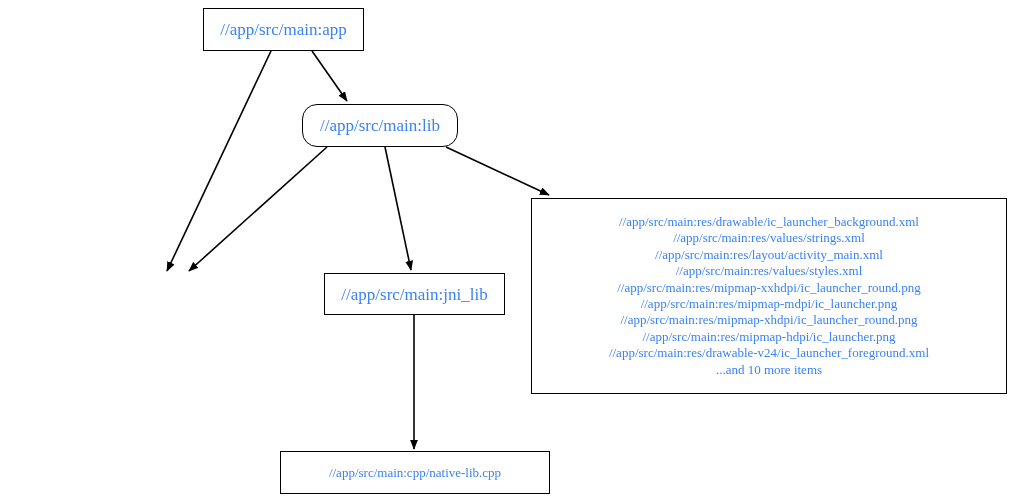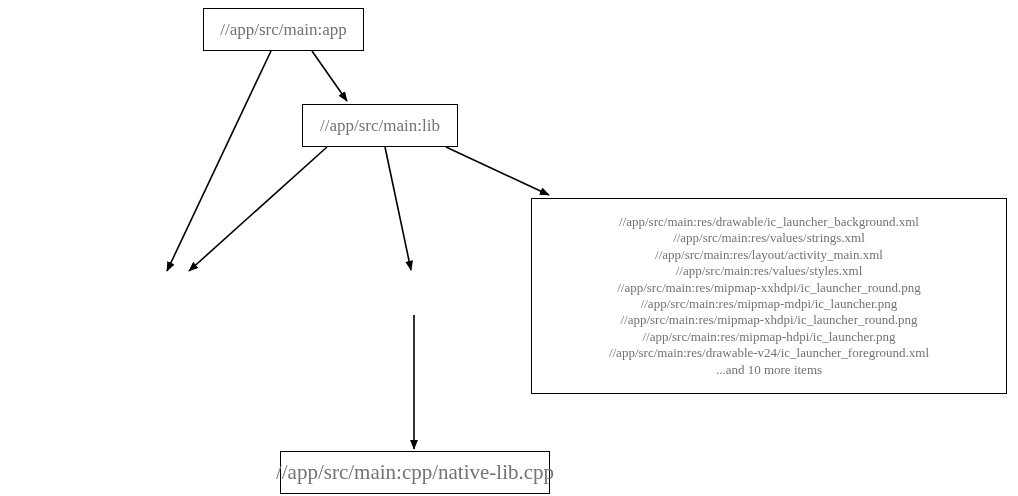--- a/index.html
+++ b/index.html
@@ -24,35 +24,35 @@
     pointer-events: none;
   }
   .graph-node {
     position: absolute;
     box-sizing: border-box;
     border: 1px solid #000000;
     background: #ffffff;
     display: flex;
     align-items: center;
     justify-content: center;
-    color: #737373;
+    color: #3b82f6;
   }
   .node-label {
     display: block;
     text-align: center;
     white-space: pre;
     line-height: 1.0;
   }
   
   #node-app      { left: 203px; top: 8px;   width: 161px; height: 43px;  font-size: 17px; }
-  #node-lib      { left: 302px; top: 104px; width: 156px; height: 43px;  font-size: 17px; }
+  #node-lib      { left: 302px; top: 104px; width: 156px; height: 43px;  font-size: 17px; border-radius: 15px; }
   #node-manifest { left: 3px;   top: 273px; width: 303px; height: 42px;  font-size: 17px; }
   #node-jni      { left: 324px; top: 273px; width: 181px; height: 42px;  font-size: 17px; }
   #node-res      { left: 531px; top: 198px; width: 476px; height: 196px; font-size: 13px; }
-  #node-cpp      { left: 280px; top: 451px; width: 270px; height: 43px;  font-size: 21px; }
+  #node-cpp      { left: 280px; top: 451px; width: 270px; height: 43px;  font-size: 13px; }
   #node-res .node-label { line-height: 1.268; }
 </style>
 </head>
 <body>
 
 <div id="graph-canvas">
 
   <svg id="edge-layer" width="1018" height="496" viewBox="0 0 1018 496" xmlns="http://www.w3.org/2000/svg">
     <defs>
       <marker id="arrowhead" markerWidth="10" markerHeight="8" refX="9.2" refY="4" orient="auto" markerUnits="userSpaceOnUse">
@@ -75,20 +75,23 @@
 
   <div class="graph-node" id="node-app">
     <span class="node-label">//app/src/main:app</span>
   </div>
 
   <div class="graph-node" id="node-lib">
     <span class="node-label">//app/src/main:lib</span>
   </div>
 
 
+  <div class="graph-node" id="node-jni">
+    <span class="node-label">//app/src/main:jni_lib</span>
+  </div>
 
   <div class="graph-node" id="node-res">
     <span class="node-label">//app/src/main:res/drawable/ic_launcher_background.xml
 //app/src/main:res/values/strings.xml
 //app/src/main:res/layout/activity_main.xml
 //app/src/main:res/values/styles.xml
 //app/src/main:res/mipmap-xxhdpi/ic_launcher_round.png
 //app/src/main:res/mipmap-mdpi/ic_launcher.png
 //app/src/main:res/mipmap-xhdpi/ic_launcher_round.png
 //app/src/main:res/mipmap-hdpi/ic_launcher.png

